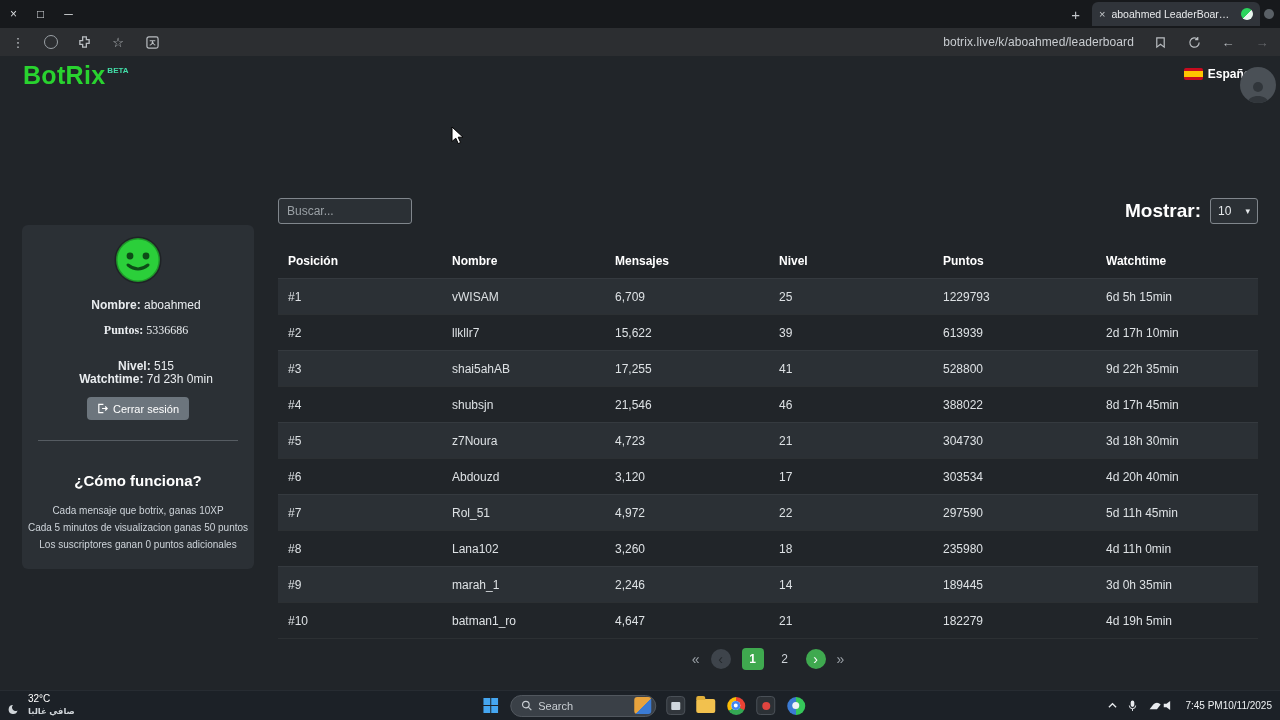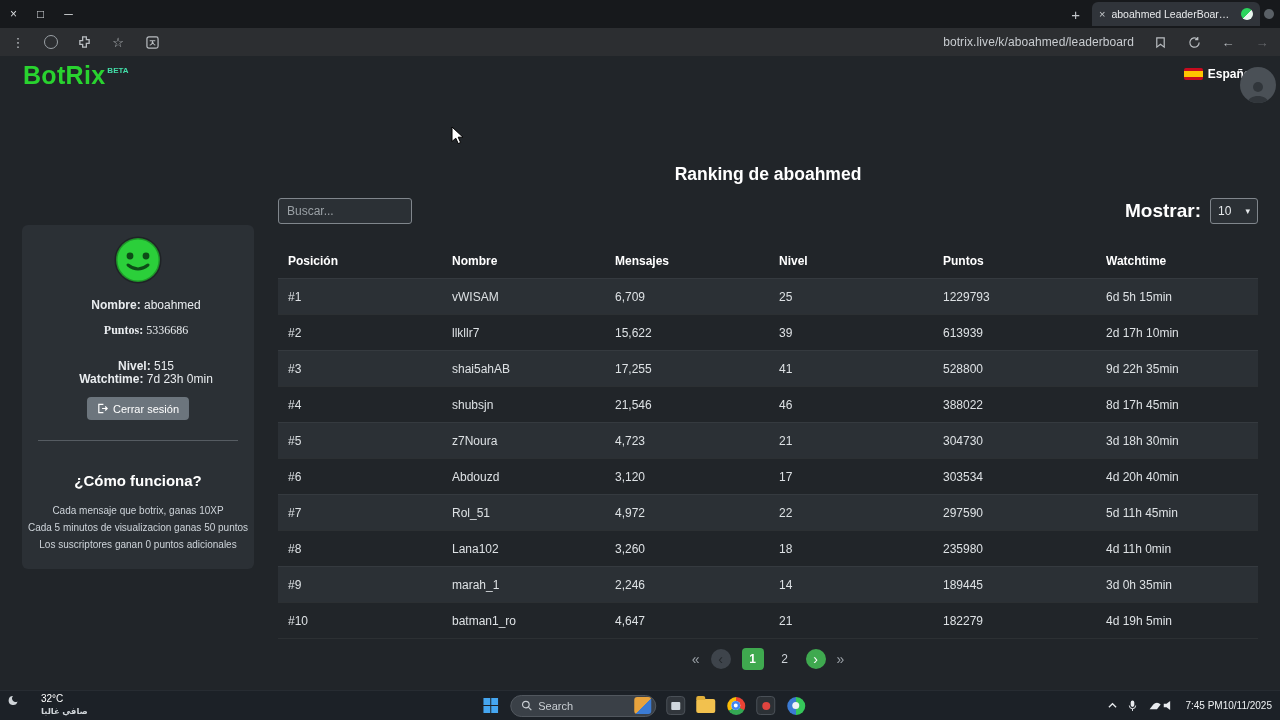--- a/index.html
+++ b/index.html
@@ -93,21 +93,21 @@
              display:flex; align-items:center; justify-content:center; font-size:14px; cursor:pointer; }
   .pg-cur { width:22px; height:22px; border-radius:4px; background:#3fa94f; color:#fff;
             display:flex; align-items:center; justify-content:center; font-size:12px; font-weight:bold; cursor:pointer; }
   .pg-num { width:20px; text-align:center; color:#ced3d8; font-size:12px; cursor:pointer; }
   .pg-next { width:20px; height:20px; border-radius:50%; background:#3fa94f; color:#fff;
              display:flex; align-items:center; justify-content:center; font-size:14px; cursor:pointer; }
 
   
   .taskbar { position:absolute; bottom:0; left:0; width:100%; height:30px; background:#1c2127;
              border-top:1px solid rgba(255,255,255,.05); color:#eef1f3; }
-  .weather { position:absolute; left:7px; top:2px; display:flex; align-items:flex-start; gap:20px; }
+  .weather { position:absolute; left:7px; top:2px; display:flex; align-items:flex-end; gap:7px; }
   .weather-txt { display:flex; flex-direction:column; line-height:1.25; }
   .weather-temp { font-size:10px; color:#fff; }
   .weather-desc { font-size:8.5px; color:#cfd4d8;font-weight:bold; }
   .tb-center { position:absolute; left:50%; top:0; height:100%; transform:translateX(-49%);
                display:flex; align-items:center; gap:9px; }
   .search-pill { width:146px; height:22px; border-radius:12px; background:#3a4047; border:1px solid #51575e;
                  display:flex; align-items:center; gap:6px; padding:0 4px 0 10px; font-size:11px; color:#c9ced3; }
   .pill-spacer { flex:1; }
   .pill-thumb { width:17px; height:17px; border-radius:3px; background:linear-gradient(135deg,#e8a33d 0 55%,#3b7bd4 55% 100%); }
   .tb-app { width:21px; height:21px; display:flex; align-items:center; justify-content:center; cursor:pointer; }
@@ -193,21 +193,20 @@
       <span class="chev">▾</span>
     </div>
 
     <div class="avatar-btn">
       <svg width="26" height="24" viewBox="0 0 26 24">
           <circle cx="13" cy="8" r="5" fill="#31363b"></circle>
           <path d="M2 26c0-6 5-9 11-9s11 3 11 9z" fill="#31363b"></path>
         </svg>
     </div>
 
-    <div class="heading">Ranking de aboahmed</div>
 
     <input class="search" type="text" placeholder="Buscar..." style="">
 
     <div class="show-wrap">
       <span class="show-label">Mostrar:</span>
       <div class="show-select">
         <span>10</span>
         <span class="chev">▾</span>
       </div>
     </div>

